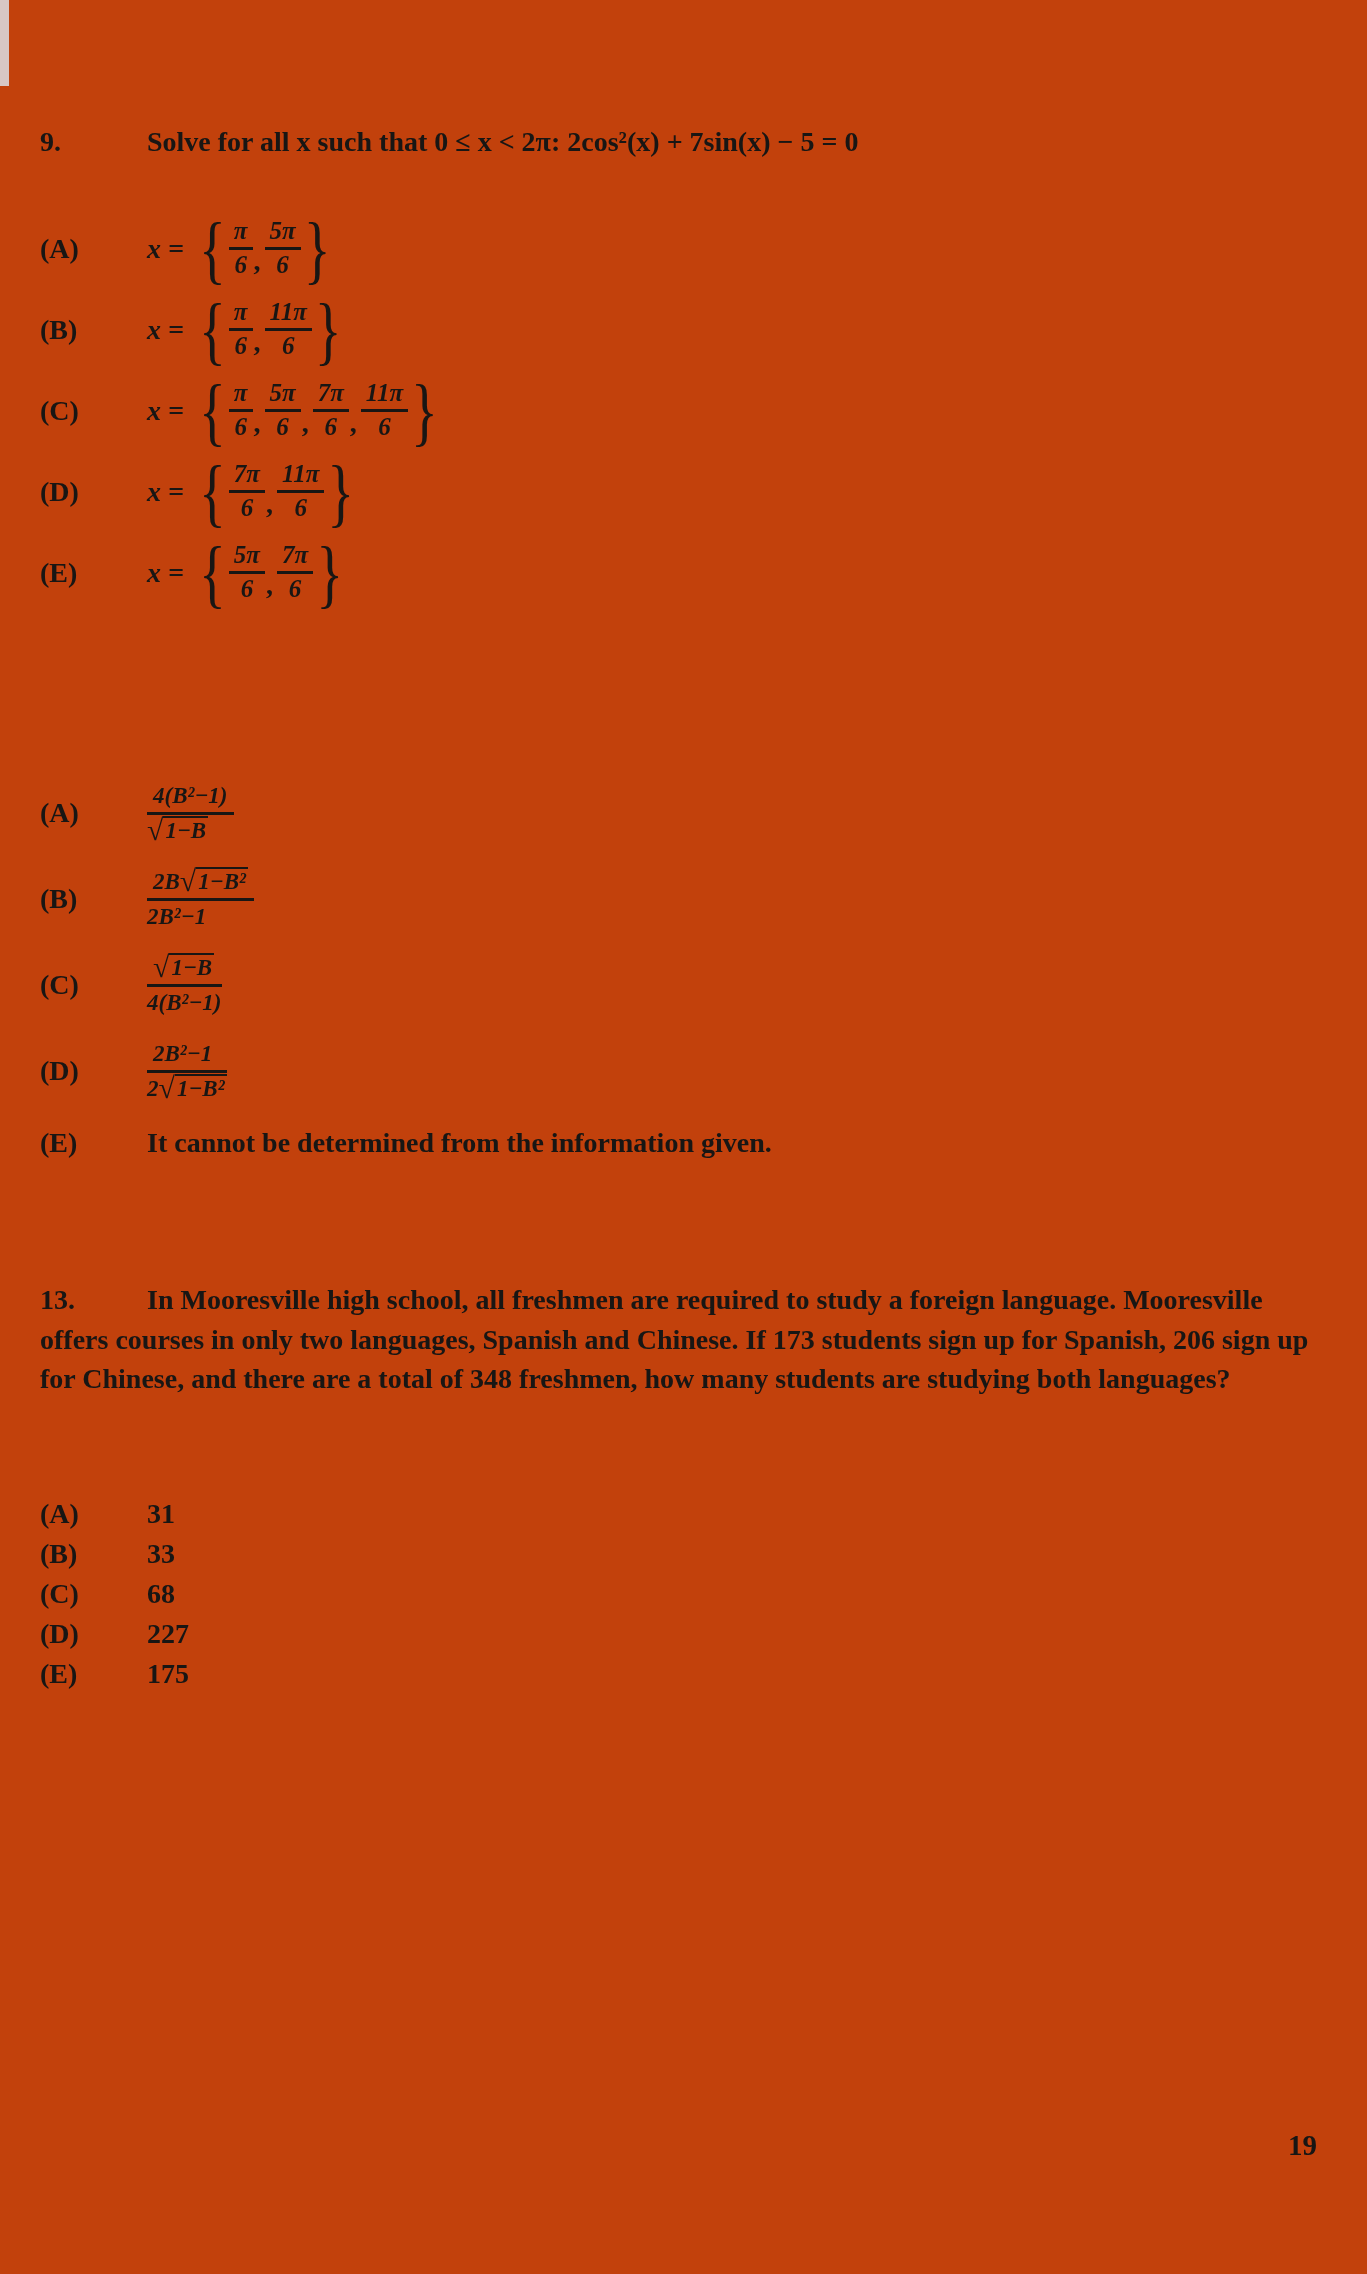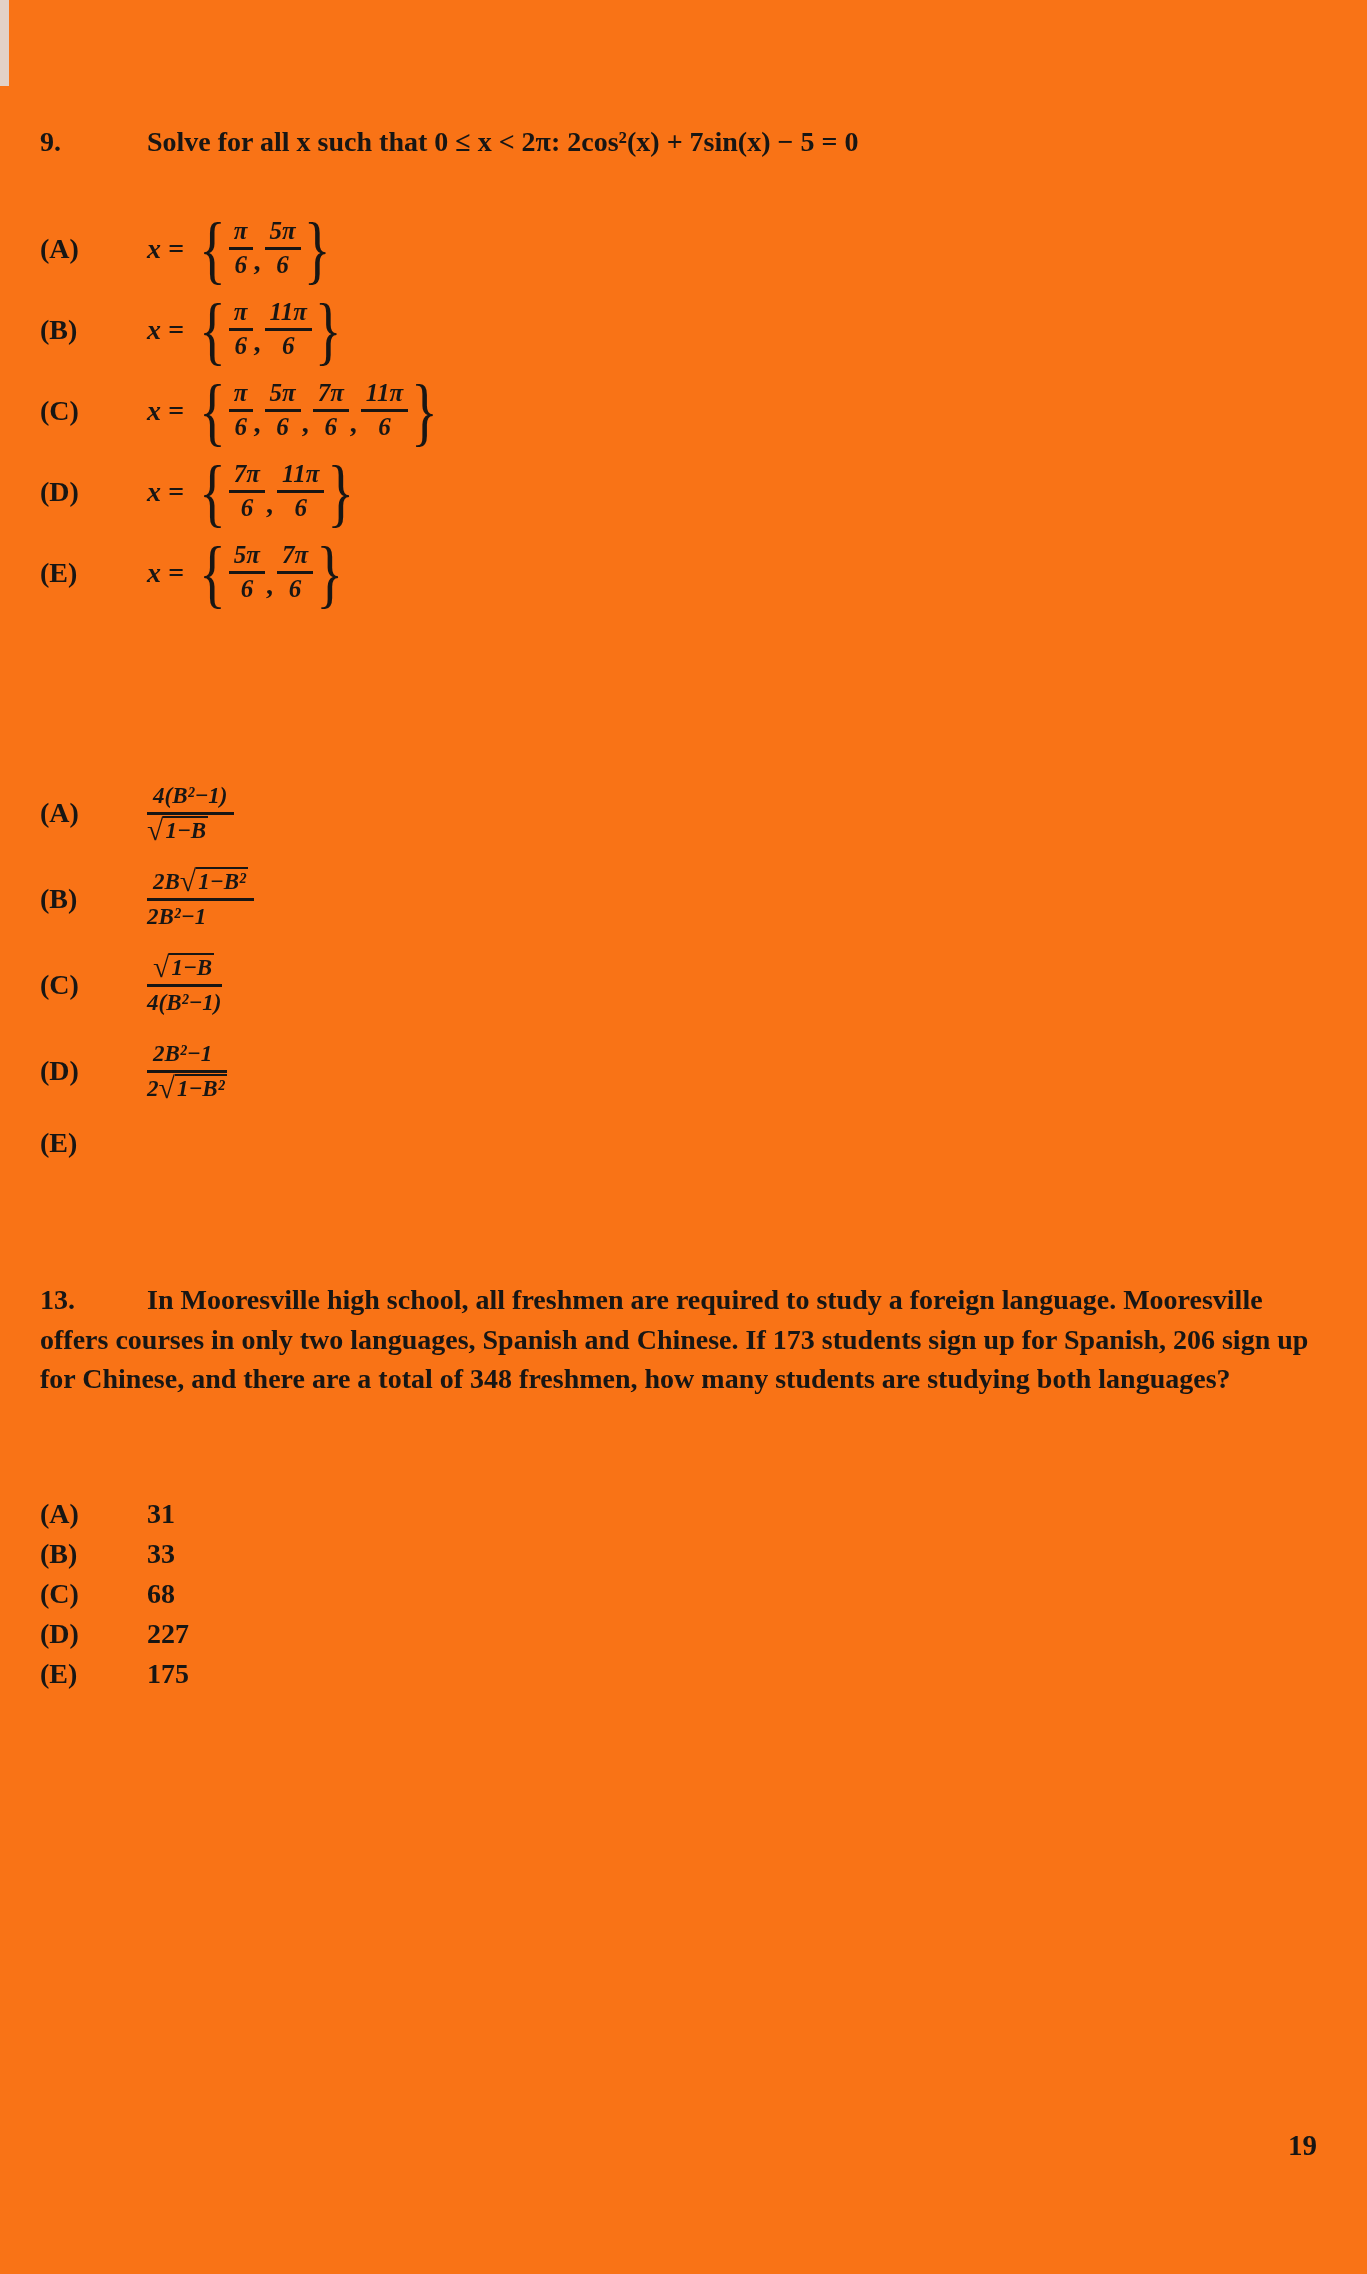--- a/index.html
+++ b/index.html
@@ -1,20 +1,20 @@
 <!DOCTYPE html>
 <html><head>
 <meta charset="utf-8">
 <style>
   html,body{margin:0;padding:0;background:#e9e9e9;}
   .page{
     position:relative;
     width:1367px;height:2274px;
     margin:0 auto;
-    background:#f97316;
+    background:#c2410c;
     font-family:"Liberation Serif","DejaVu Serif",serif;
     color:#181614;
     font-weight:600;
     overflow:hidden;
   }
   .scan-corner{
     position:absolute;left:0;top:0;width:9px;height:86px;
     background:#dde9f3;opacity:.8;
   }
   .q{
@@ -200,20 +200,21 @@
     <div class="opt h86">
       <span class="olabel">(D)</span>
       <span class="frac2">
         <span class="fn">2B²−1</span>
         <span class="fd"><span>2</span><span class="rtsign">√</span><span class="rtbar">1−B²</span></span>
       </span>
     </div>
 
     <div class="opt h58">
       <span class="olabel">(E)</span>
+      <span class="otext">It cannot be determined from the information given.</span>
     </div>
 
   </div>
 
   <div class="q" style="top:1280px">
     <span class="qnum">13.</span><span>In Mooresville high school, all freshmen are required to study a foreign language. Mooresville offers courses in only two languages, Spanish and Chinese. If 173 students sign up for Spanish, 206 sign up for Chinese, and there are a total of 348 freshmen, how many students are studying both languages?</span>
   </div>
 
   <div class="optlist" style="top:1494px">
     <div class="opt3">

